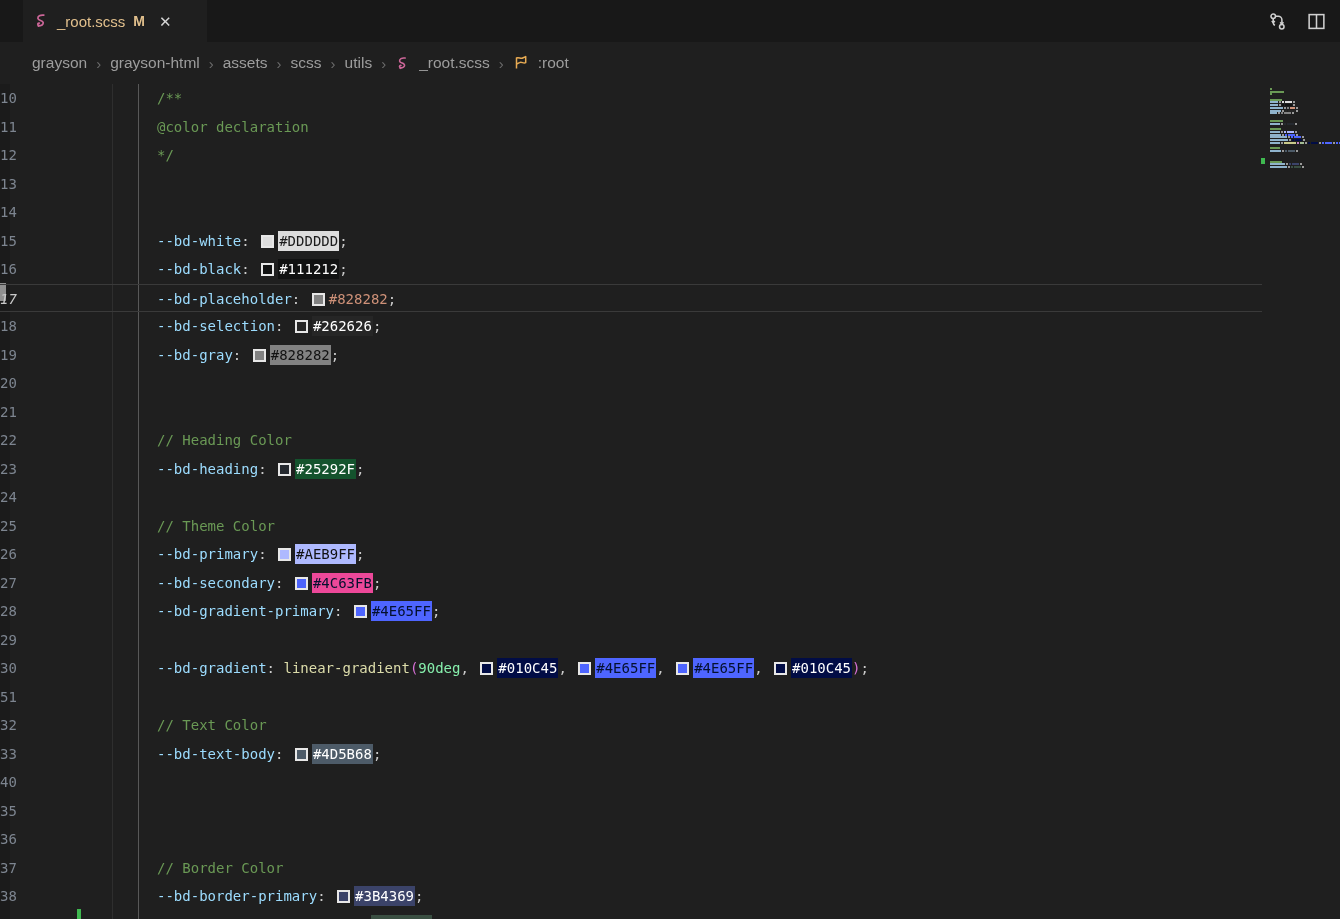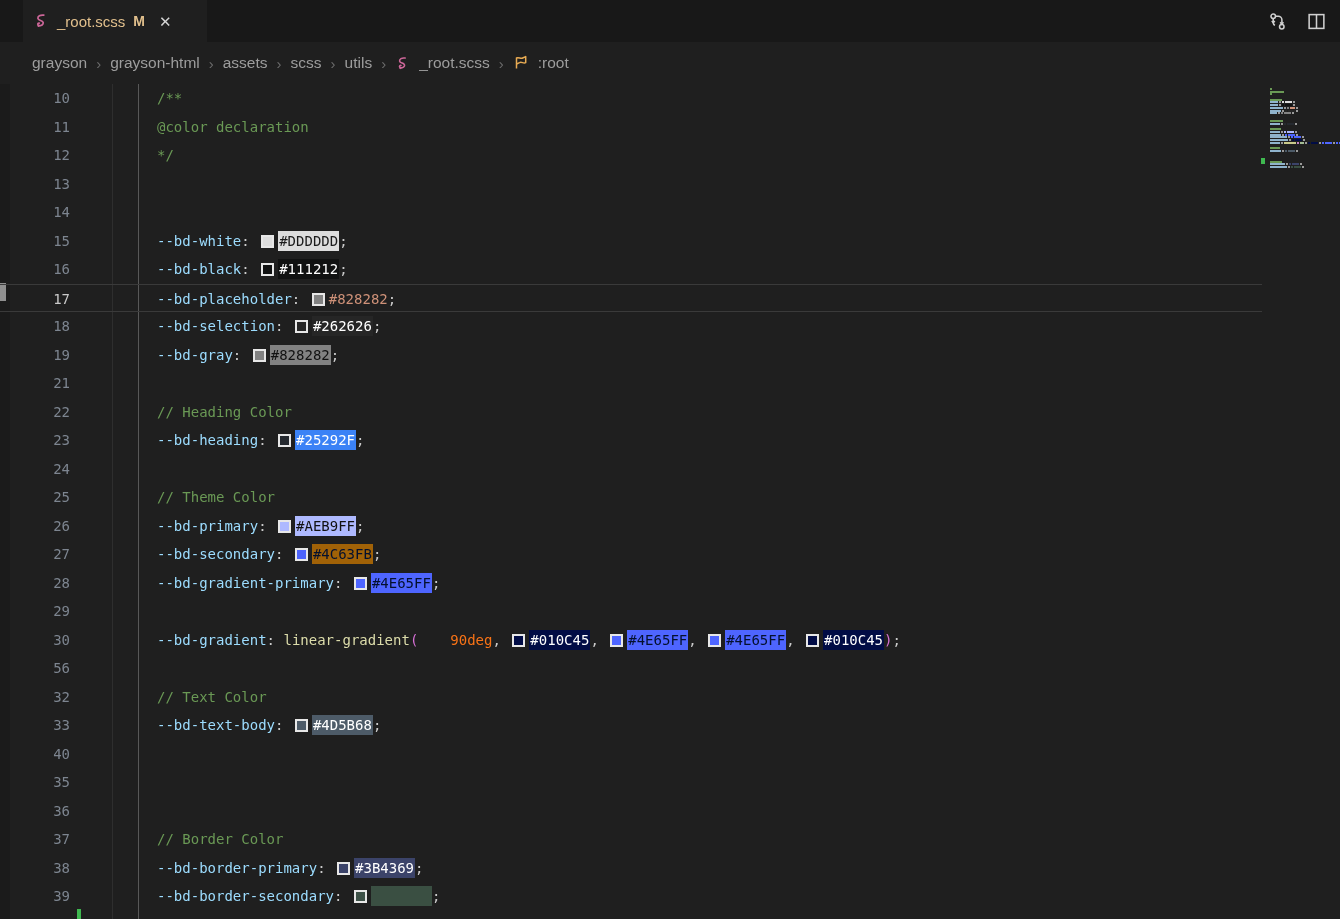--- a/index.html
+++ b/index.html
@@ -37,28 +37,28 @@
   .left-strip { position:absolute; left:0; top:0; bottom:0; width:10px; background:#1b1b1b; }
   .left-marker { position:absolute; left:0; top:199px; width:6px; height:18px; background:#8f8f8f; }
   .guide-a { position:absolute; left:112px; top:0; bottom:0; width:1px; background:#2e2e2e; }
   .guide-b { position:absolute; left:138px; top:0; bottom:0; width:1px; background:#585858; }
   .code-lines { position:absolute; left:0; right:78px; top:0; }
   .code-row {
     display:flex; height:28.5px; line-height:28.5px;
     font-family:"DejaVu Sans Mono", monospace; font-size:14px;
   }
   .code-row.current { border-top:1px solid #3a3a3a; border-bottom:1px solid #3a3a3a; }
-  .code-row.current .ln { color:#c9c9c9; }
-  .ln { width:80px; text-align:right; padding-right:10px; color:#7d8590; flex:none; cursor:pointer;padding-left:30px; }
+  .code-row.current .ln { color:#c9c9c9;font-style:italic; }
+  .ln { width:80px; text-align:left; padding-right:10px; color:#7d8590; flex:none; cursor:pointer; }
   .code { padding-left:77px; white-space:pre; }
   .tok-comment  { color:#6a9955; }
   .tok-prop     { color:#9cdcfe; }
   .tok-punct    { color:#cccccc; }
   .tok-func     { color:#dcdcaa; }
-  .tok-num      { color:#f97316;margin-left:32px; }
+  .tok-num      { color:#86efac; }
   .tok-paren    { color:#d670d6; }
   .tok-hexplain { color:#ce9178; }
   .swatch {
     display:inline-block; width:13px; height:13px; border:2px solid #e7e7e7;
     vertical-align:-2px; margin:0 4px 0 3px;
   }
   .hex { padding:2px 1px; }
   
   .gutter-modified { position:absolute; left:77px; top:825px; width:4px; height:10px; background:#3fb950; }
   
@@ -173,60 +173,64 @@
         </div>
         <div class="code-row">
           <span class="ln">18</span>
           <span class="code"><span class="tok-prop">--bd-selection</span><span class="tok-punct">:</span><span class="tok-space"> </span><span class="swatch" style="background: rgb(38, 38, 38);"></span><span class="hex" style="background: rgb(38, 38, 38); color: rgb(255, 255, 255);">#262626</span><span class="tok-punct">;</span></span>
         </div>
         <div class="code-row">
           <span class="ln">19</span>
           <span class="code"><span class="tok-prop">--bd-gray</span><span class="tok-punct">:</span><span class="tok-space"> </span><span class="swatch" style="background: rgb(130, 130, 130);"></span><span class="hex" style="background: rgb(130, 130, 130); color: rgb(18, 18, 18);">#828282</span><span class="tok-punct">;</span></span>
         </div>
         <div class="code-row">
+          <span class="ln">20</span>
+          <span class="code"></span>
+        </div>
+        <div class="code-row">
           <span class="ln">21</span>
           <span class="code"></span>
         </div>
         <div class="code-row">
           <span class="ln">22</span>
           <span class="code"><span class="tok-comment">// Heading Color</span></span>
         </div>
         <div class="code-row">
           <span class="ln">23</span>
-          <span class="code"><span class="tok-prop">--bd-heading</span><span class="tok-punct">:</span><span class="tok-space"> </span><span class="swatch" style="background: rgb(37, 41, 47);"></span><span class="hex" style="background: #3b82f6; color: rgb(255, 255, 255);">#25292F</span><span class="tok-punct">;</span></span>
+          <span class="code"><span class="tok-prop">--bd-heading</span><span class="tok-punct">:</span><span class="tok-space"> </span><span class="swatch" style="background: rgb(37, 41, 47);"></span><span class="hex" style="background: #14532d; color: rgb(255, 255, 255);">#25292F</span><span class="tok-punct">;</span></span>
         </div>
         <div class="code-row">
           <span class="ln">24</span>
           <span class="code"></span>
         </div>
         <div class="code-row">
           <span class="ln">25</span>
           <span class="code"><span class="tok-comment">// Theme Color</span></span>
         </div>
         <div class="code-row">
           <span class="ln">26</span>
           <span class="code"><span class="tok-prop">--bd-primary</span><span class="tok-punct">:</span><span class="tok-space"> </span><span class="swatch" style="background: rgb(174, 185, 255);"></span><span class="hex" style="background: rgb(174, 185, 255); color: rgb(17, 17, 17);">#AEB9FF</span><span class="tok-punct">;</span></span>
         </div>
         <div class="code-row">
           <span class="ln">27</span>
-          <span class="code"><span class="tok-prop">--bd-secondary</span><span class="tok-punct">:</span><span class="tok-space"> </span><span class="swatch" style="background: rgb(76, 99, 251);"></span><span class="hex" style="background: #a16207; color: rgb(4, 16, 46); text-align: right;">#4C63FB</span><span class="tok-punct">;</span></span>
+          <span class="code"><span class="tok-prop">--bd-secondary</span><span class="tok-punct">:</span><span class="tok-space"> </span><span class="swatch" style="background: rgb(76, 99, 251);"></span><span class="hex" style="background: #ec4899; color: rgb(4, 16, 46); text-align: right;">#4C63FB</span><span class="tok-punct">;</span></span>
         </div>
         <div class="code-row">
           <span class="ln">28</span>
           <span class="code"><span class="tok-prop">--bd-gradient-primary</span><span class="tok-punct">:</span><span class="tok-space"> </span><span class="swatch" style="background: rgb(78, 101, 255);"></span><span class="hex" style="background: rgb(78, 101, 255); color: rgb(4, 16, 46);">#4E65FF</span><span class="tok-punct">;</span></span>
         </div>
         <div class="code-row">
           <span class="ln">29</span>
         </div>
         <div class="code-row">
           <span class="ln">30</span>
           <span class="code"><span class="tok-prop">--bd-gradient</span><span class="tok-punct">:</span><span class="tok-space"> </span><span class="tok-func">linear-gradient</span><span class="tok-paren">(</span><span class="tok-num">90deg</span><span class="tok-punct">,</span><span class="tok-space"> </span><span class="swatch" style="background: rgb(1, 12, 69);"></span><span class="hex" style="background: rgb(1, 12, 69); color: rgb(255, 255, 255);">#010C45</span><span class="tok-punct">,</span><span class="tok-space"> </span><span class="swatch" style="background: rgb(78, 101, 255);"></span><span class="hex" style="background: rgb(78, 101, 255); color: rgb(4, 16, 46);">#4E65FF</span><span class="tok-punct">,</span><span class="tok-space"> </span><span class="swatch" style="background: rgb(78, 101, 255);"></span><span class="hex" style="background: rgb(78, 101, 255); color: rgb(4, 16, 46);">#4E65FF</span><span class="tok-punct">,</span><span class="tok-space"> </span><span class="swatch" style="background: rgb(1, 12, 69);"></span><span class="hex" style="background: rgb(1, 12, 69); color: rgb(255, 255, 255);">#010C45</span><span class="tok-paren">)</span><span class="tok-punct">;</span></span>
         </div>
         <div class="code-row">
-          <span class="ln">56</span>
+          <span class="ln">51</span>
           <span class="code"></span>
         </div>
         <div class="code-row">
           <span class="ln">32</span>
           <span class="code"><span class="tok-comment">// Text Color</span></span>
         </div>
         <div class="code-row">
           <span class="ln">33</span>
           <span class="code"><span class="tok-prop">--bd-text-body</span><span class="tok-punct">:</span><span class="tok-space"> </span><span class="swatch" style="background: rgb(77, 91, 104);"></span><span class="hex" style="background: rgb(77, 91, 104); color: rgb(255, 255, 255);">#4D5B68</span><span class="tok-punct">;</span></span>
         </div>

